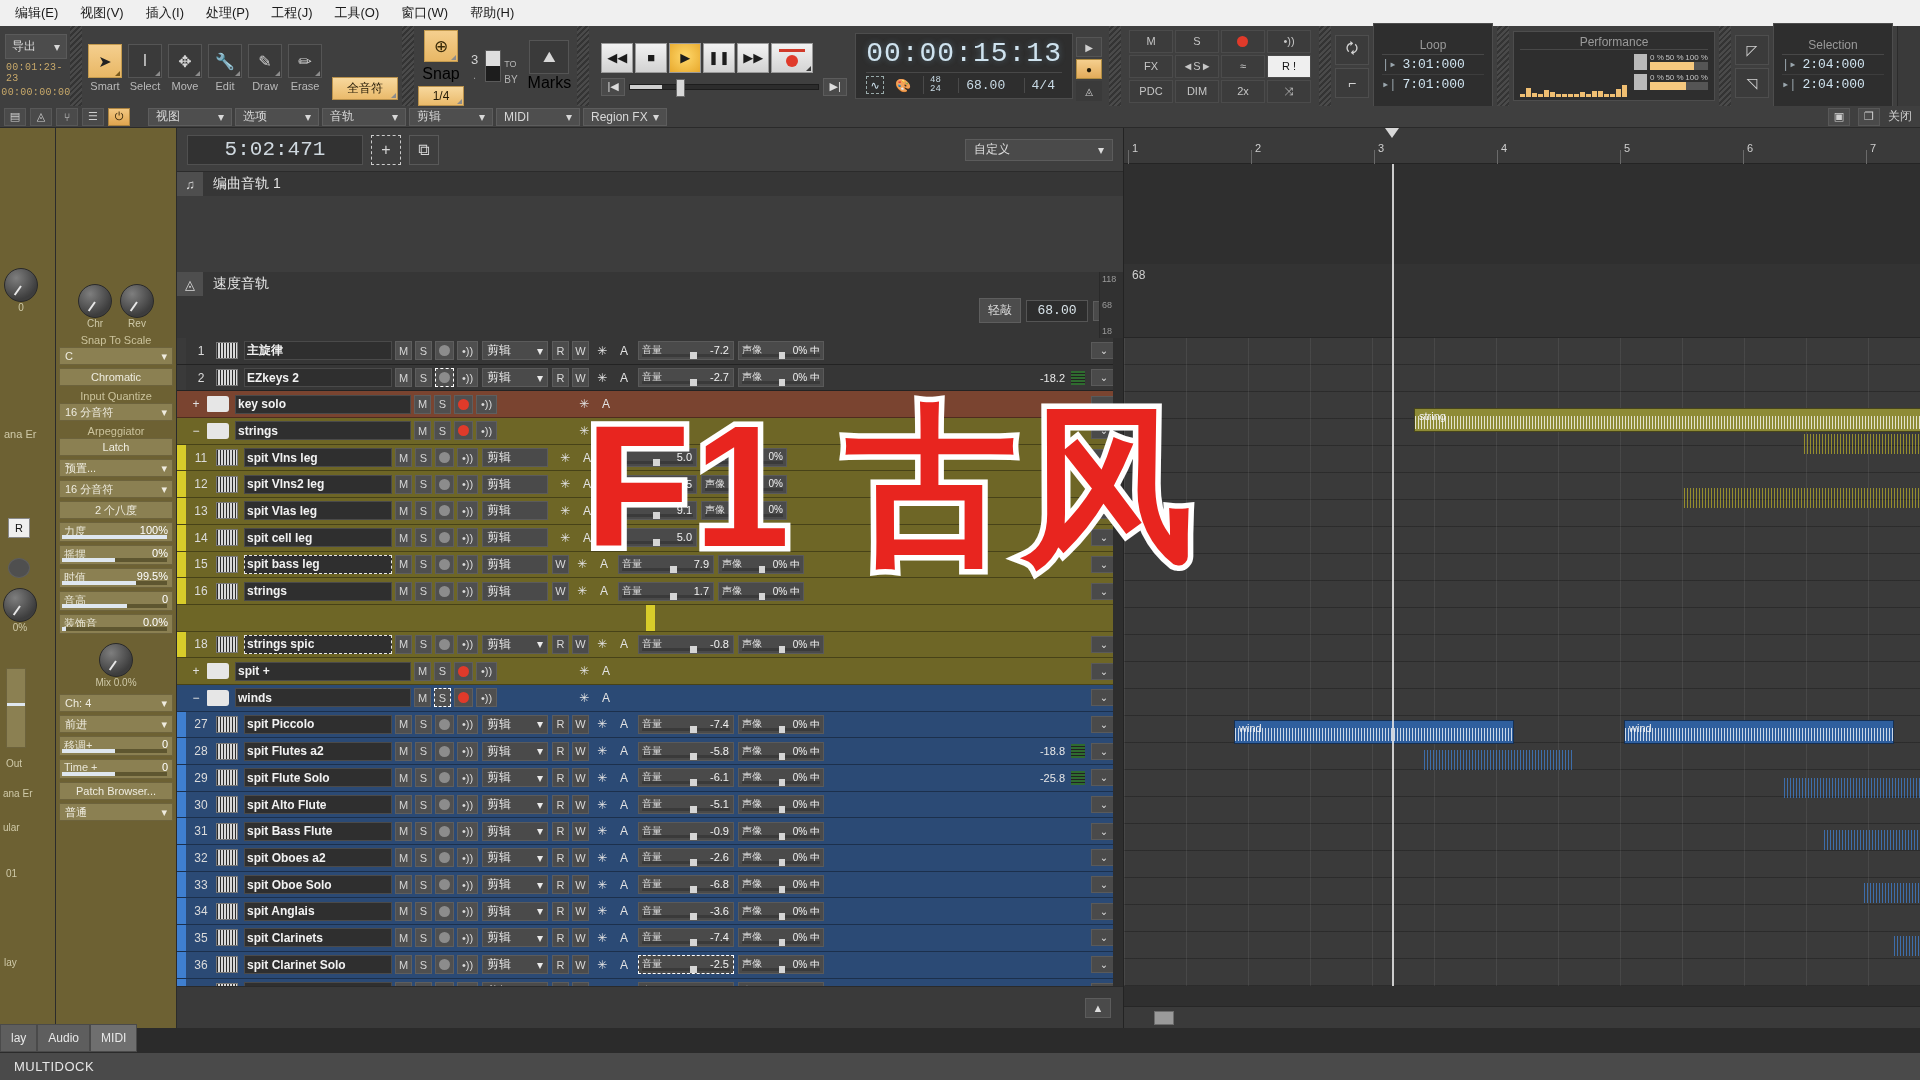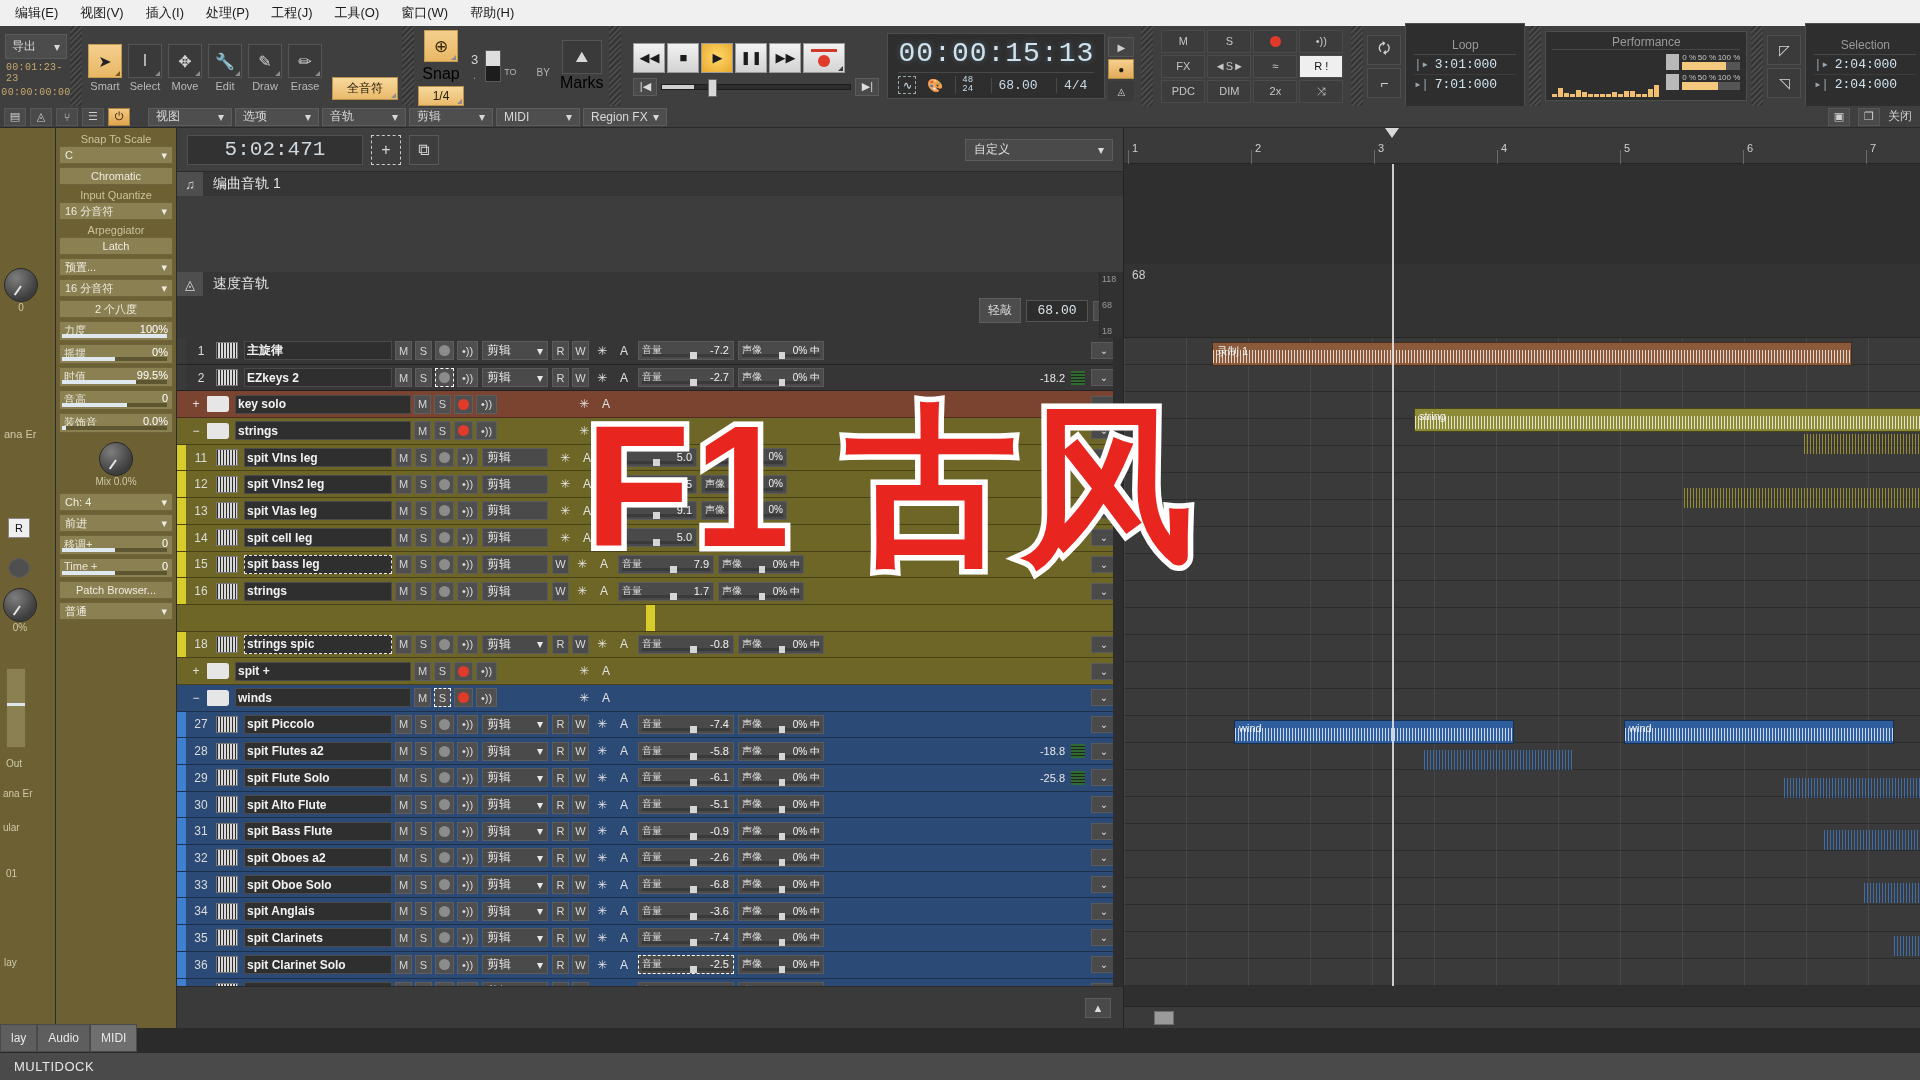--- a/index.html
+++ b/index.html
@@ -335,21 +335,21 @@
       <span class="corner"></span>
     </div>
   </div>
   <div class="cb-module" style="flex-direction:column;justify-content:center;gap:2px;padding:0 3px;">
     <div style="color:#d3d3d3;font-size:13px;text-align:center;">3</div>
     <div style="color:#9a9a9a;font-size:11px;text-align:center;">.</div>
   </div>
   <div class="cb-module" style="flex-direction:column;justify-content:center;gap:3px;padding:0 4px;">
     <div style="display:flex;gap:3px;align-items:center;">
       <div style="width:16px;height:32px;background:linear-gradient(#dedede 0 50%,#1d1d1d 50% 100%);border:1px solid #5a5a5a;"></div>
-      <div style="display:flex;flex-direction:row;gap:20px;margin-top:12px;">
+      <div style="display:flex;flex-direction:column;gap:5px;margin-top:12px;">
         <span style="color:#b5b5b5;font-size:9px;">TO</span>
         <span style="color:#b5b5b5;font-size:10px;text-align:right;">BY</span>
       </div>
     </div>
   </div>
   <div class="cb-module" style="flex-direction:column;justify-content:center;padding:0 6px;">
     <div style="width:40px;height:34px;background:#3a3a3a;border:1px solid #555;display:flex;align-items:center;justify-content:center;color:#d8d8d8;font-size:15px;">⛰</div>
     <div class="tlb" style="text-align:center;">Marks</div>
   </div>
 
@@ -583,20 +583,30 @@
       <span style="display:block;width:100%;height:3px;background:#dfe7ef;margin-top:34px;"></span>
     </div>
     <div style="position:absolute;top:630px;left:6px;color:#cfc9a8;font-size:10px;">Out</div>
     <div style="position:absolute;top:660px;left:3px;color:#cfc9a8;font-size:10px;">ana Er</div>
     <div style="position:absolute;top:682px;left:3px;color:#cfc9a8;font-size:10px;margin-top:12px;">ular</div>
     <div style="position:absolute;top:740px;left:6px;color:#cfc9a8;font-size:10px;">01</div>
     <div style="position:absolute;bottom:60px;left:4px;color:#cfc9a8;font-size:10px;">lay</div>
   </div>
 
   <div class="insp-b">
+    <div style="display:flex;gap:8px;justify-content:center;padding-top:156px;">
+      <div>
+          <div class="knob"></div>
+        <div class="klbl">Chr</div>
+        </div>
+      <div>
+          <div class="knob"></div>
+        <div class="klbl">Rev</div>
+        </div>
+    </div>
     <div style="padding:4px 3px 0 3px;">
       <div class="sec-title">Snap To Scale</div>
       <div class="fld">
         <span>C</span>
         <span>▾</span>
         </div>
       <div class="fld center">
         <span>Chromatic</span>
         </div>
       <div class="sec-title">Input Quantize</div>
@@ -1628,24 +1638,20 @@
         <span class="tickline" style="left: 496px;"></span>
         <span class="tick" style="left: 623px;">6</span>
         <span class="tickline" style="left: 619px;"></span>
         <span class="tick" style="left: 746px;">7</span>
         <span class="tickline" style="left: 742px;"></span>
       </div>
     <div class="cp-tempo">
       <div class="tv">68</div>
     </div>
     <div class="cp-grid" id="cpgrid">
-        <div class="clip" style="left: 88px; top: 4px; width: 640px; height: 24px; background: rgb(138, 90, 58); color: rgb(138, 90, 58);">
-          <span class="cl-lbl">录制 1</span>
-          <span class="wave" style="color:#ffffff;"></span>
-        </div>
         <div class="clip" style="left: 290px; top: 70px; width: 680px; height: 24px; background: rgb(142, 139, 54); color: rgb(142, 139, 54);">
           <span class="cl-lbl">string</span>
           <span class="wave" style="color:#ffffff;"></span>
         </div>
         <div class="clip" style="left: 110px; top: 382px; width: 280px; height: 24px; background: rgb(47, 95, 158); color: rgb(47, 95, 158);">
           <span class="cl-lbl">wind</span>
           <span class="wave" style="color:#ffffff;"></span>
         </div>
         <div class="clip" style="left: 500px; top: 382px; width: 270px; height: 24px; background: rgb(47, 95, 158); color: rgb(47, 95, 158);">
           <span class="cl-lbl">wind</span>

